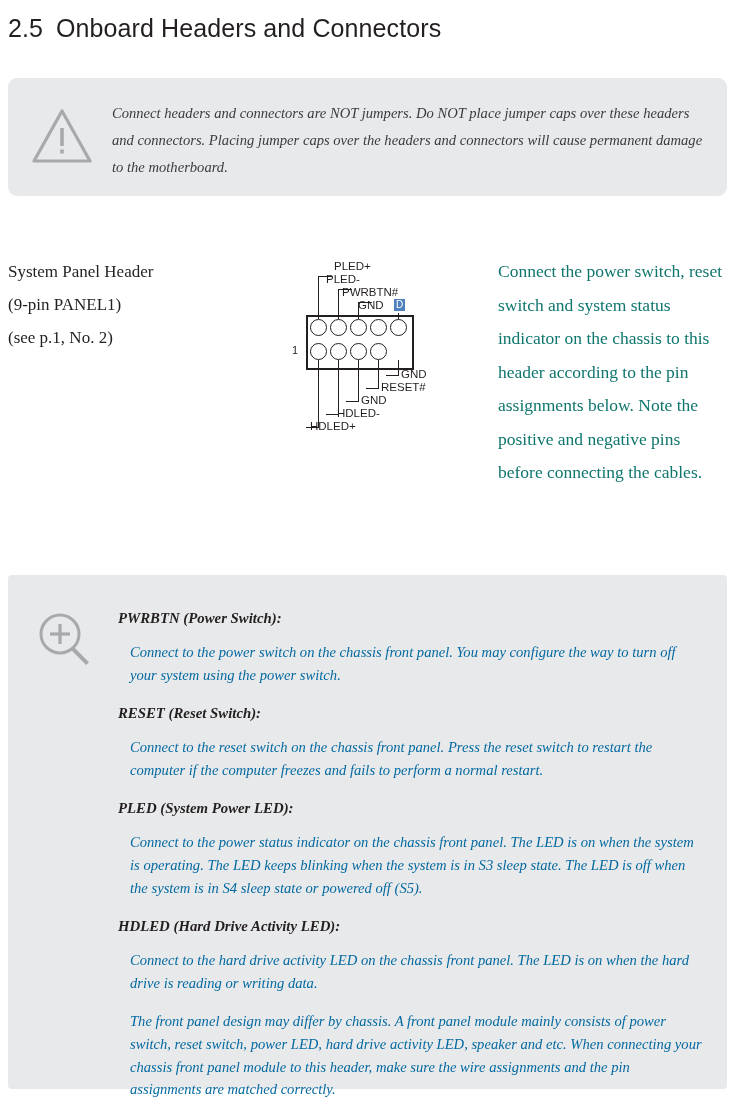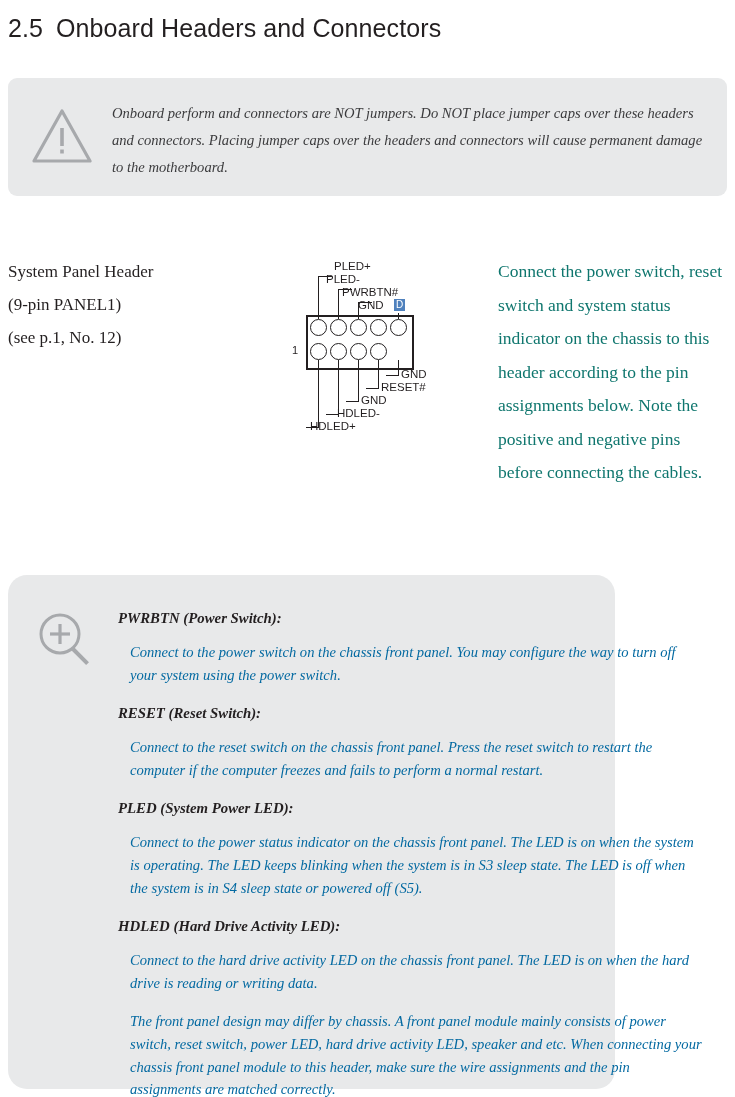--- a/index.html
+++ b/index.html
@@ -135,24 +135,24 @@
     font-size: 10px;
     line-height: 12px;
     text-align: center;
   }
 
   
   .info-panel {
     position: absolute;
     left: 8px;
     top: 575px;
-    width: 607px;
+    width: 719px;
     height: 514px;
     background: #e8e9ea;
-    border-radius: 19px;
+    border-radius: 4px;
   }
   .zoom-icon {
     position: absolute;
     left: 28px;
     top: 35px;
     width: 56px;
     height: 62px;
   }
   .info-body {
     position: absolute;
@@ -189,27 +189,27 @@
 </div>
 
 <div class="note-panel">
   <span class="warn-icon">
     <svg width="60" height="56" viewBox="0 0 60 56">
       <path d="M30 3 L58 53 L2 53 Z" fill="none" stroke="#a7a9ac" stroke-width="3.2" stroke-linejoin="round"></path>
       <rect x="28.2" y="20" width="3.6" height="18" fill="#a7a9ac"></rect>
       <rect x="28.2" y="41.5" width="3.6" height="4" fill="#a7a9ac"></rect>
     </svg>
   </span>
-  <div class="note-text">Onboard perform and connectors are NOT jumpers. Do NOT place jumper caps over these headers and connectors. Placing jumper caps over the headers and connectors will cause permanent damage to the motherboard.</div>
+  <div class="note-text">Connect headers and connectors are NOT jumpers. Do NOT place jumper caps over these headers and connectors. Placing jumper caps over the headers and connectors will cause permanent damage to the motherboard.</div>
 </div>
 
 <div class="left-col">
   <div>System Panel Header</div>
   <div>(9-pin PANEL1)</div>
-  <div>(see p.1, No. 12)</div>
+  <div>(see p.1, No. 2)</div>
 </div>
 
 <div class="diagram">
 
   <div class="hdr-box"></div>
 
   <div class="pin" style="left:28px; top:61px;"></div>
   <div class="pin" style="left:48px; top:61px;"></div>
   <div class="pin" style="left:68px; top:61px;"></div>
   <div class="pin" style="left:88px; top:61px;"></div>

